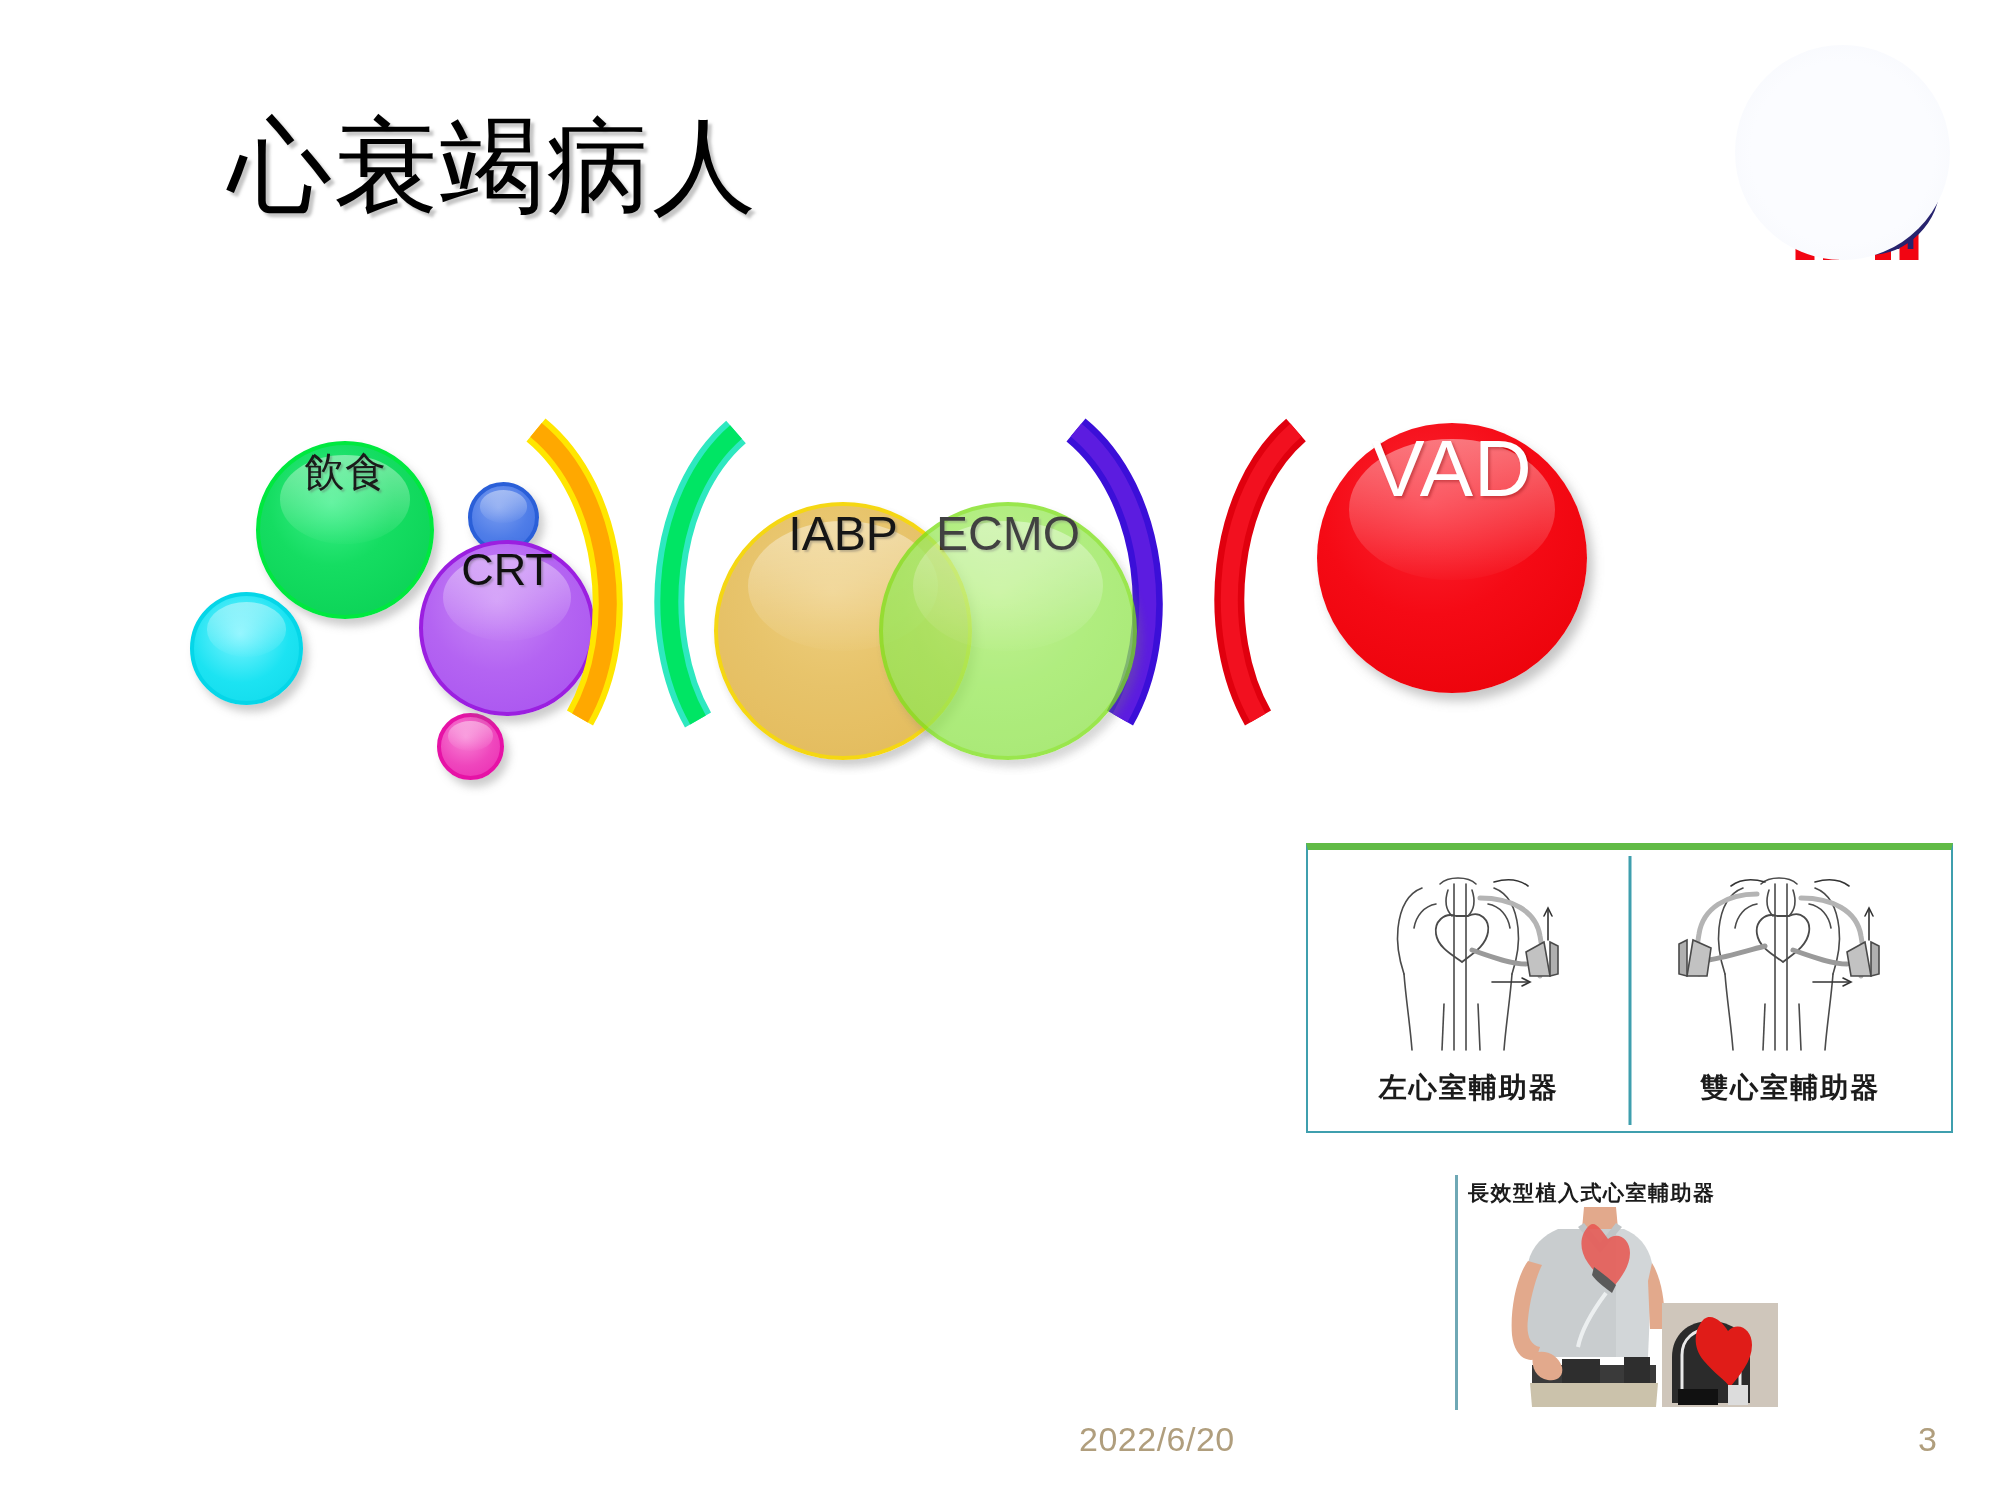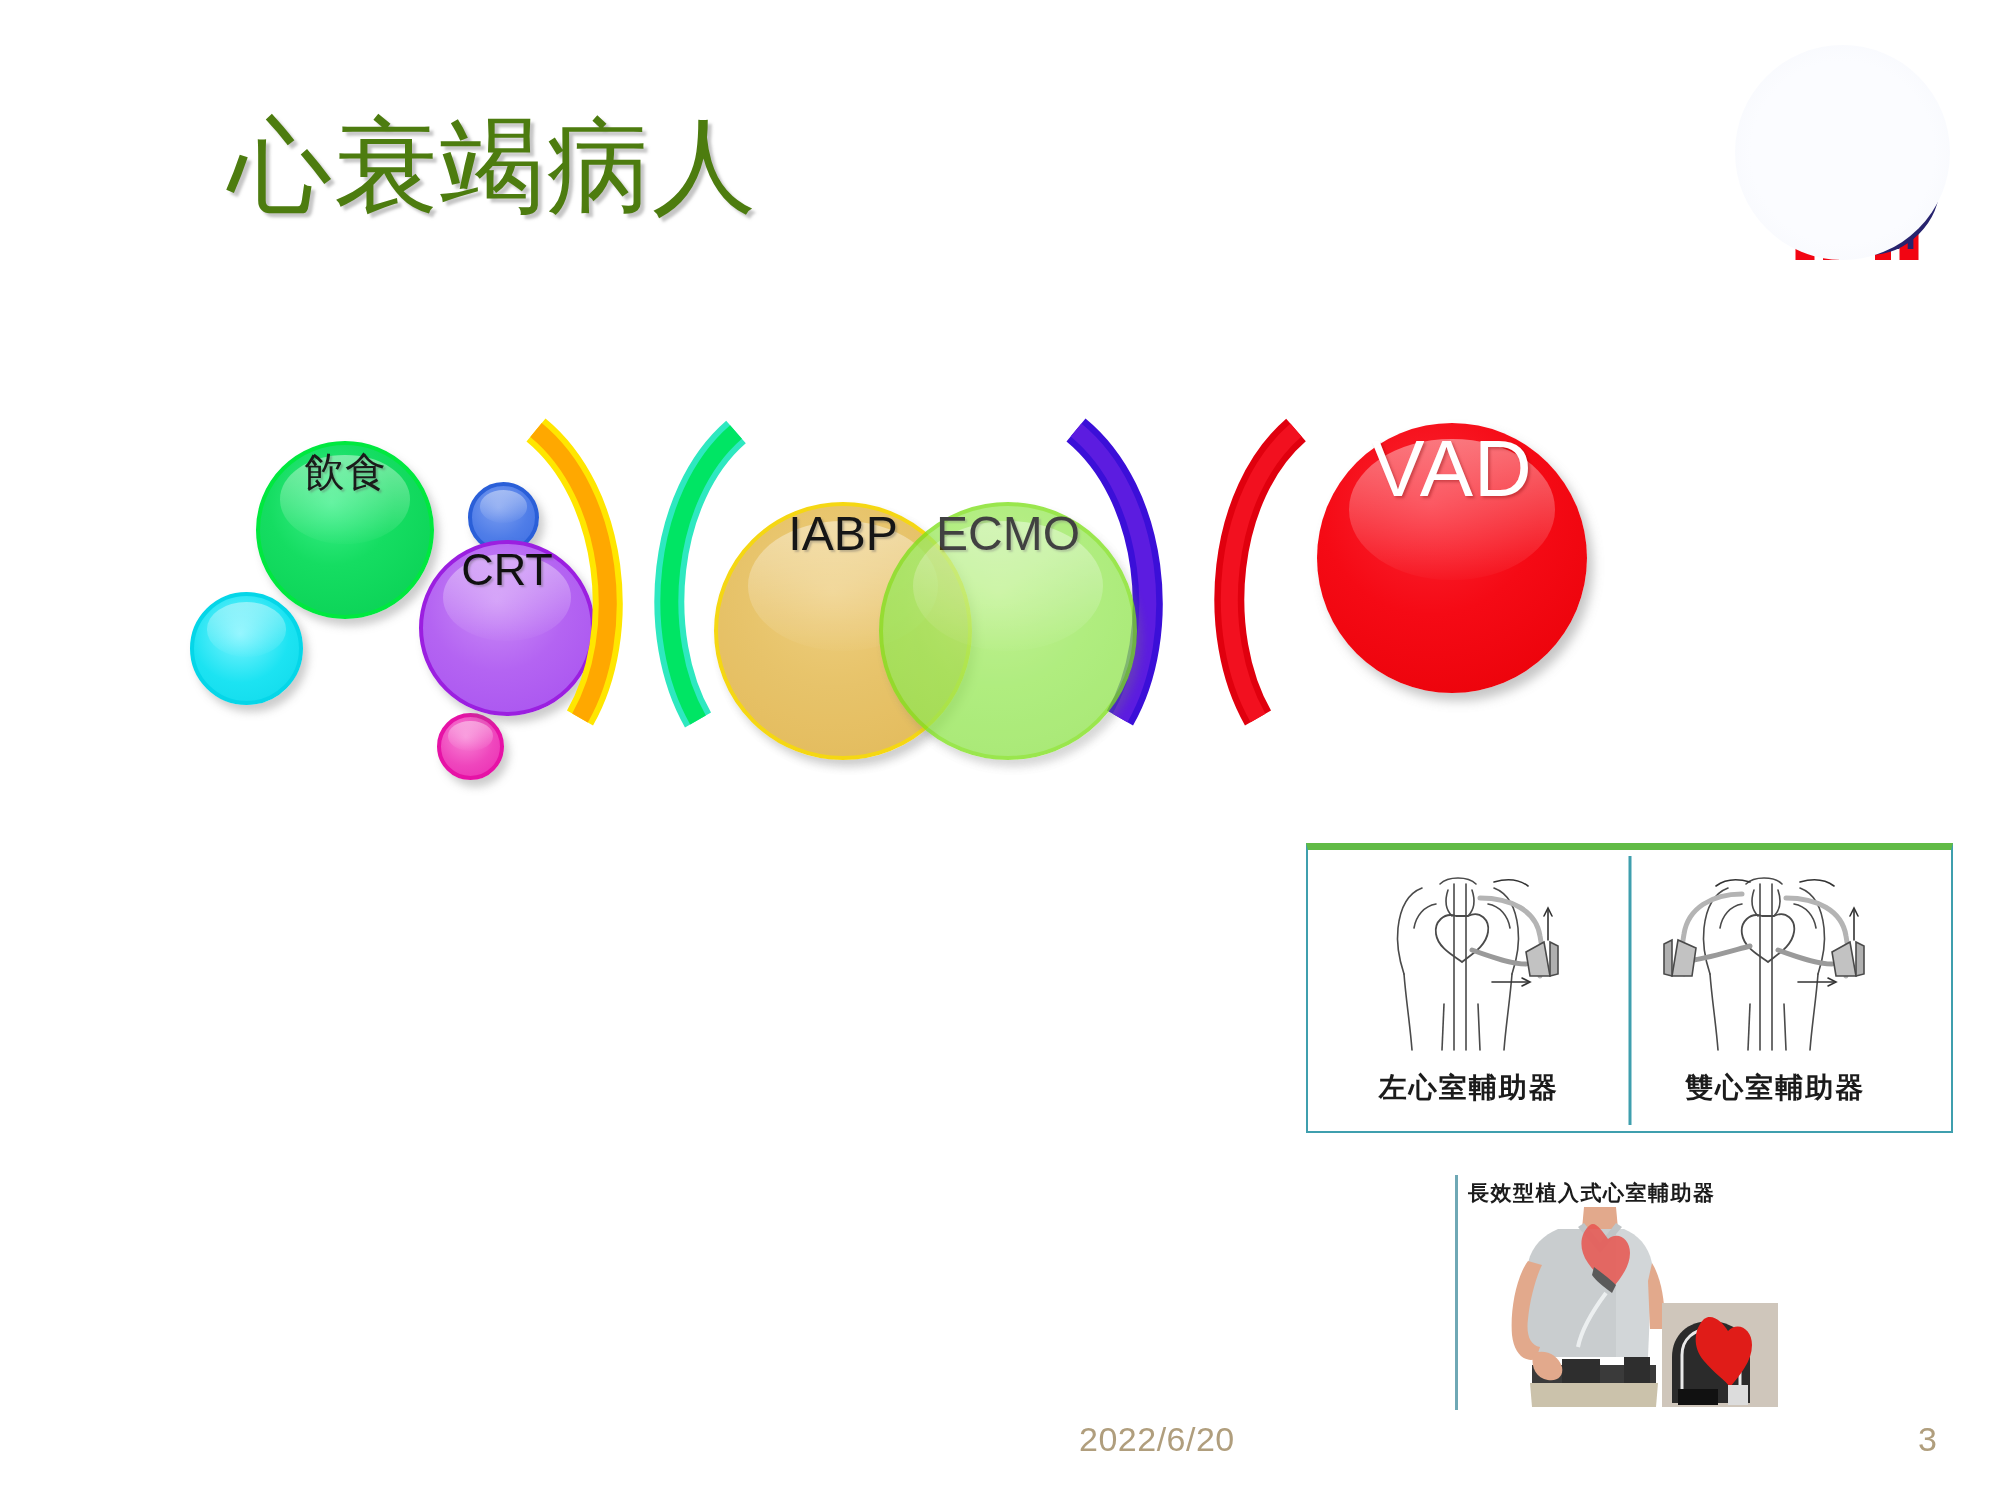--- a/index.html
+++ b/index.html
@@ -18,21 +18,21 @@
   }
 
   
   #slide-title {
     position: absolute;
     left: 228px;
     top: 108px;
     font-size: 104px;
     line-height: 1.12;
     letter-spacing: 2px;
-    color: #4d7c0f;
+    color: #000000;
     text-shadow: 4px 4px 3px rgba(150,150,150,0.55);
     white-space: nowrap;
     font-weight: 400;
   }
 
   
   #logo {
     position: absolute;
     left: 1735px;
     top: 45px;
@@ -156,21 +156,21 @@
   }
   #vad-diagram-panel .vsplit {
     position: absolute; left: 50%; top: 6px; bottom: 6px;
     width: 3px; background: #3f9fae; transform: translateX(-50%);
   }
   .dia-cell {
     position: absolute; top: 0; bottom: 0; width: 50%;
     display: flex; flex-direction: column; align-items: center; justify-content: flex-start;
   }
   .dia-cell.left { left: 0; }
-  .dia-cell.right { right: 15px; }
+  .dia-cell.right { right: 0; }
   .dia-art { width: 250px; height: 215px; margin-top: 4px; }
   .dia-cap {
     font-family: "DejaVu Serif", "Liberation Serif", serif;
     font-weight: bold;
     font-size: 28px;
     letter-spacing: 2px;
     color: #1b1b1b;
   }
 
   #implant-panel {

